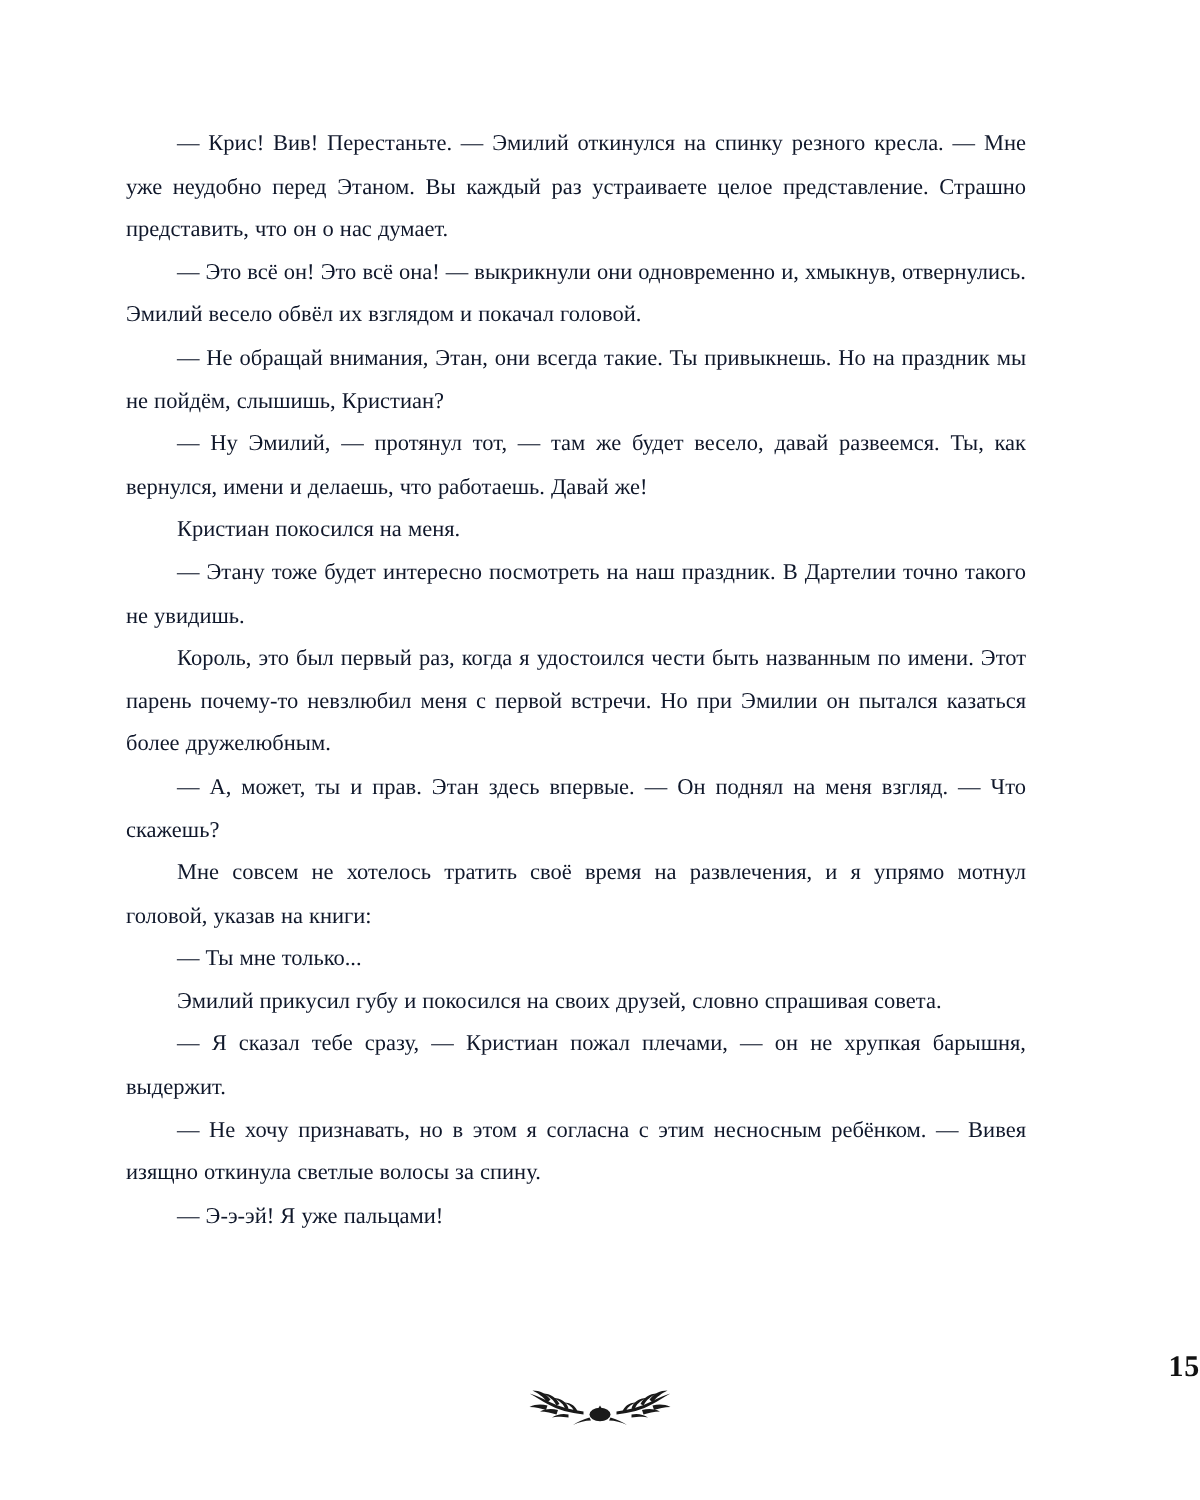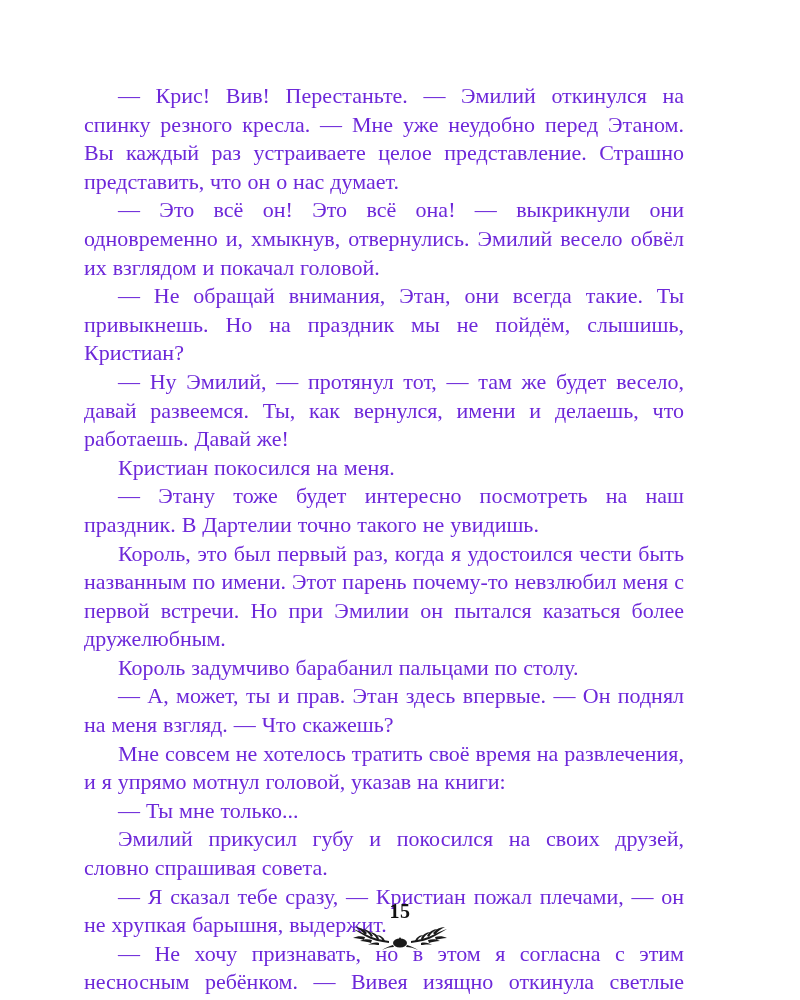--- a/index.html
+++ b/index.html
@@ -24,34 +24,34 @@
     background: #ffffff;
   }
   .text-block {
     position: absolute;
     left: 84px;
     top: 82px;
     width: 600px;
   }
   .para {
     margin: 0;
-    font-size: 22px;
+    font-size: 15px;
     line-height: 28.6px;
     text-align: justify;
     text-indent: 34px;
     hyphens: manual;
     word-spacing: 0.02em;
-    color: #6d28d9;
+    color: #0f172a;
   }
   .footer {
     position: absolute;
     left: 0;
     bottom: 48px;
     width: 800px;
-    text-align: center;
+    text-align: right;
   }
   .page-number {
     font-family: "Liberation Serif", "DejaVu Serif", serif;
     font-size: 20px;
     font-weight: bold;
     color: #111111;
     letter-spacing: 0.5px;
     line-height: 22px;
   }
   .ornament {
@@ -71,21 +71,20 @@
 <div class="page">
 
   <div class="text-block">
     <p class="para">— Крис! Вив! Перестаньте. — Эмилий откинулся на спинку резного кресла. — Мне уже неудобно перед Этаном. Вы каждый раз устраиваете целое представление. Страшно представить, что он о нас думает.</p>
     <p class="para">— Это всё он! Это всё она! — выкрикнули они одновременно и, хмыкнув, отвернулись. Эмилий весело обвёл их взглядом и покачал головой.</p>
     <p class="para">— Не обращай внимания, Этан, они всегда такие. Ты привыкнешь. Но на праздник мы не пойдём, слышишь, Кристиан?</p>
     <p class="para">— Ну Эмилий, — протянул тот, — там же будет весело, давай развеемся. Ты, как вернулся, имени и делаешь, что работаешь. Давай же!</p>
     <p class="para">Кристиан покосился на меня.</p>
     <p class="para">— Этану тоже будет интересно посмотреть на наш праздник. В Дартелии точно такого не увидишь.</p>
     <p class="para">Король, это был первый раз, когда я удостоился чести быть названным по имени. Этот парень почему-то невзлюбил меня с первой встречи. Но при Эмилии он пытался казаться более дружелюбным.</p>
-    <p class="para">Король задумчиво барабанил пальцами по столу.</p>
     <p class="para">— А, может, ты и прав. Этан здесь впервые. — Он поднял на меня взгляд. — Что скажешь?</p>
     <p class="para">Мне совсем не хотелось тратить своё время на развлечения, и я упрямо мотнул головой, указав на книги:</p>
     <p class="para">— Ты мне только...</p>
     <p class="para">Эмилий прикусил губу и покосился на своих друзей, словно спрашивая совета.</p>
     <p class="para">— Я сказал тебе сразу, — Кристиан пожал плечами, — он не хрупкая барышня, выдержит.</p>
     <p class="para">— Не хочу признавать, но в этом я согласна с этим несносным ребёнком. — Вивея изящно откинула светлые волосы за спину.</p>
     <p class="para">— Э-э-эй! Я уже пальцами!</p>
   </div>
 
   <div class="footer">

